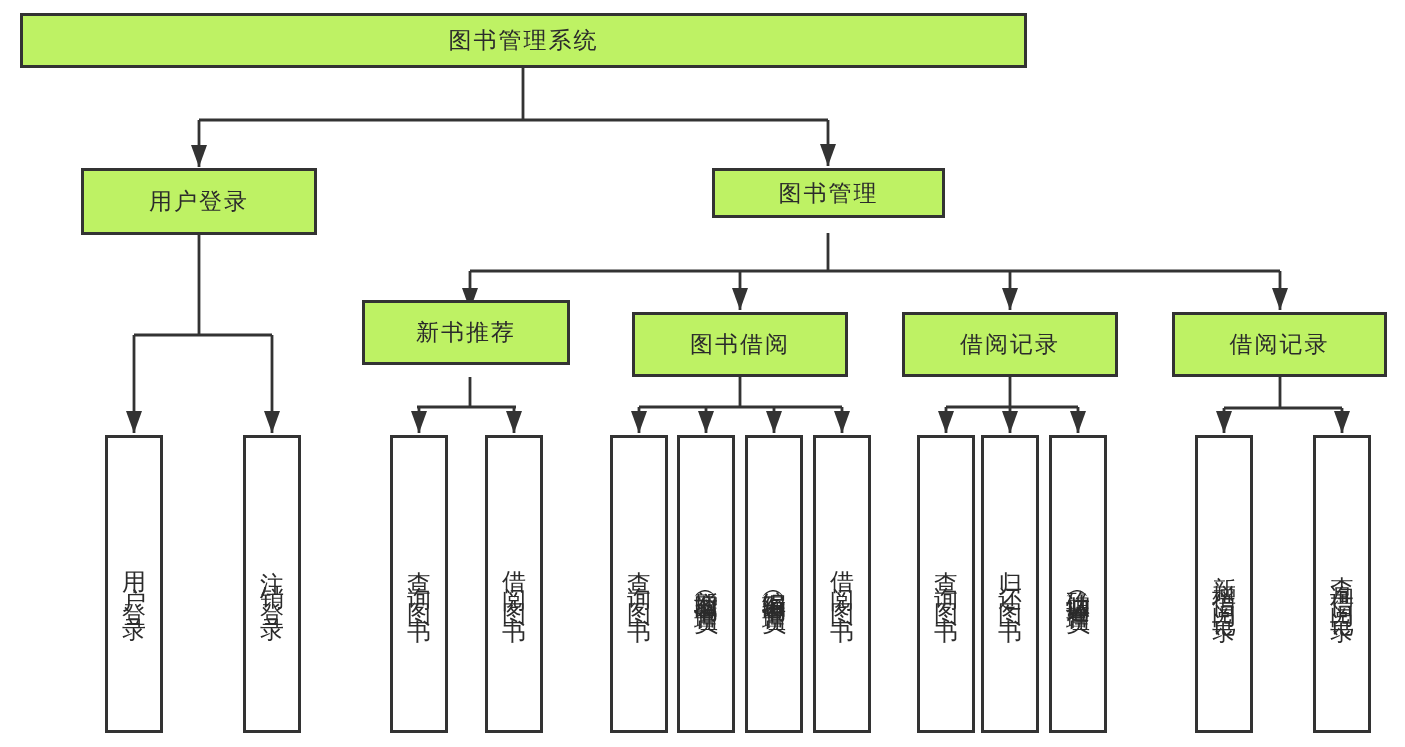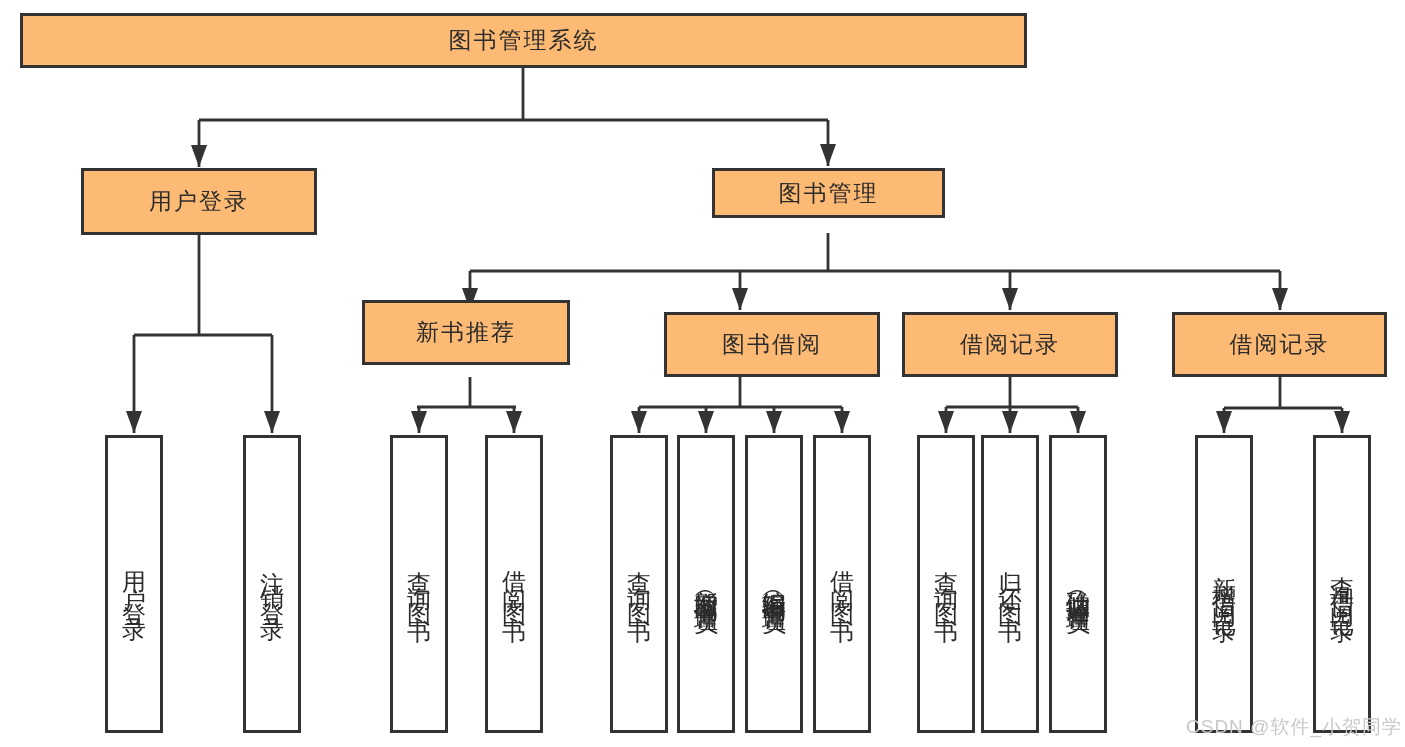--- a/index.html
+++ b/index.html
@@ -8,21 +8,21 @@
     width:1405px;height:747px;
     background:#ffffff;
     font-family:"Liberation Sans", sans-serif;
     overflow:hidden;
   }
   .wires{position:absolute;left:0;top:0;z-index:1;}
   .hbox{
     position:absolute;
     box-sizing:border-box;
     border:3px solid #333333;
-    background:#fdba74;
+    background:#bef264;
     display:flex;align-items:center;justify-content:center;
     color:#2b2b2b;
     z-index:2;
   }
   .hbox span{letter-spacing:2px;}
   .root-box span{font-size:23px;}
   .lvl2 span,.lvl3 span{font-size:23px;}
   .leaf{
     position:absolute;
     box-sizing:border-box;
@@ -91,21 +91,21 @@
   <div class="hbox lvl2" style="left:81px;top:168px;width:236px;height:67px">
     <span>用户登录</span>
   </div>
   <div class="hbox lvl2" style="left:712px;top:168px;width:233px;height:50px">
     <span>图书管理</span>
   </div>
 
   <div class="hbox lvl3" style="left:362px;top:300px;width:208px;height:65px">
     <span>新书推荐</span>
   </div>
-  <div class="hbox lvl3" style="left:664px;top:312px;width:216px;height:65px">
+  <div class="hbox lvl3" style="left:632px;top:312px;width:216px;height:65px">
     <span>图书借阅</span>
   </div>
   <div class="hbox lvl3" style="left:902px;top:312px;width:216px;height:65px">
     <span>借阅记录</span>
   </div>
   <div class="hbox lvl3" style="left:1172px;top:312px;width:215px;height:65px">
     <span>借阅记录</span>
   </div>
 
   <div class="leaf" style="left:105px;top:435px">
@@ -145,15 +145,14 @@
     <span style="letter-spacing: 3px;">确认归还（管理员）</span>
   </div>
 
   <div class="leaf" style="left:1195px;top:435px">
     <span style="letter-spacing: 9px;">新增借阅记录</span>
   </div>
   <div class="leaf" style="left:1313px;top:435px">
     <span style="letter-spacing: 9px;">查询借阅记录</span>
   </div>
 
-  <div class="watermark">CSDN @软件_小贺同学</div>
 
 </div>
 
 </body></html>

